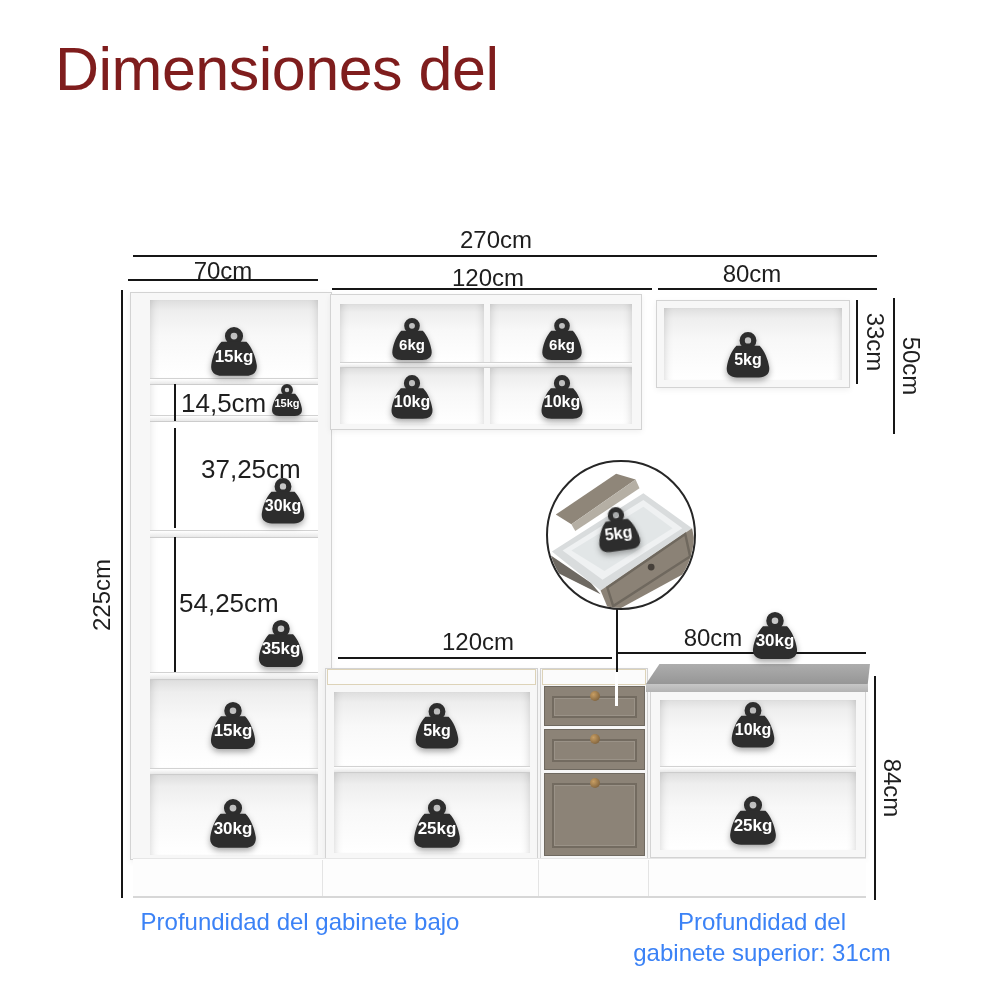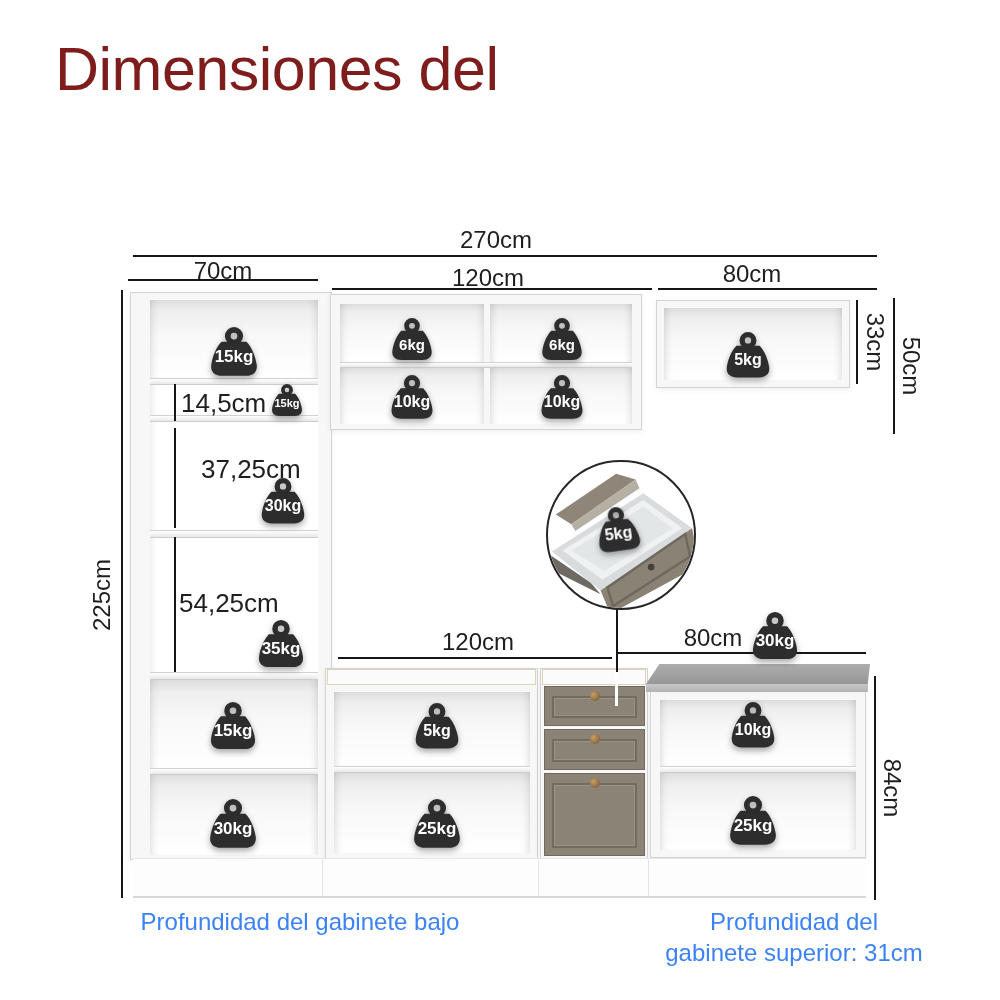--- a/index.html
+++ b/index.html
@@ -288,18 +288,18 @@
       <svg viewBox="0 0 100 90">
         <circle cx="50" cy="16" r="11" fill="none" stroke="#2d2d2d" stroke-width="10"></circle>
         <path d="M28 26 L72 26 C81 35 88 52 90 66 C92 79 84 86 71 86 L29 86 C16 86 8 79 10 66 C12 52 19 35 28 26 Z" fill="#2d2d2d"></path>
       </svg>
       <span class="wl" style="font-size: 17px;">25kg</span>
     </div>
 
   <div class="foot" style="left:120px;top:906px;width:360px;">
     <div>Profundidad del gabinete bajo</div>
   </div>
-  <div class="foot" style="left:634px;top:906px;width:320px;text-align:center;">
+  <div class="foot" style="left:602px;top:906px;width:320px;text-align:center;">
     <div>Profundidad del</div>
     <div>gabinete superior: 31cm</div>
   </div>
 
 </div>
 
 </body></html>

